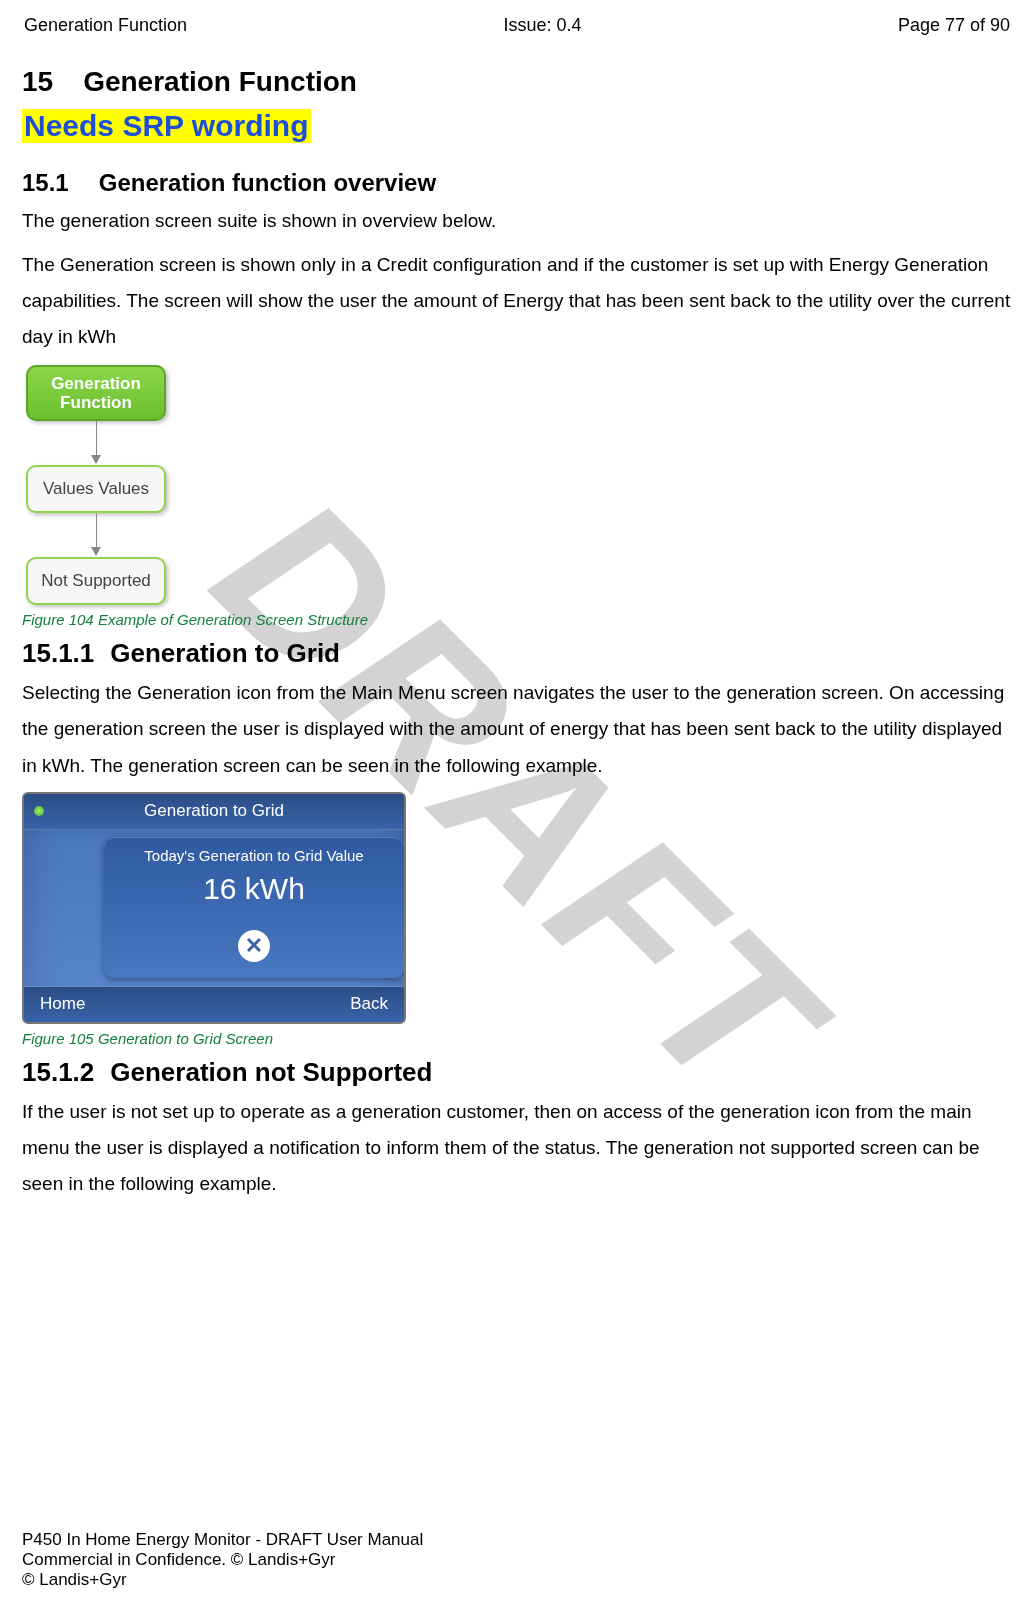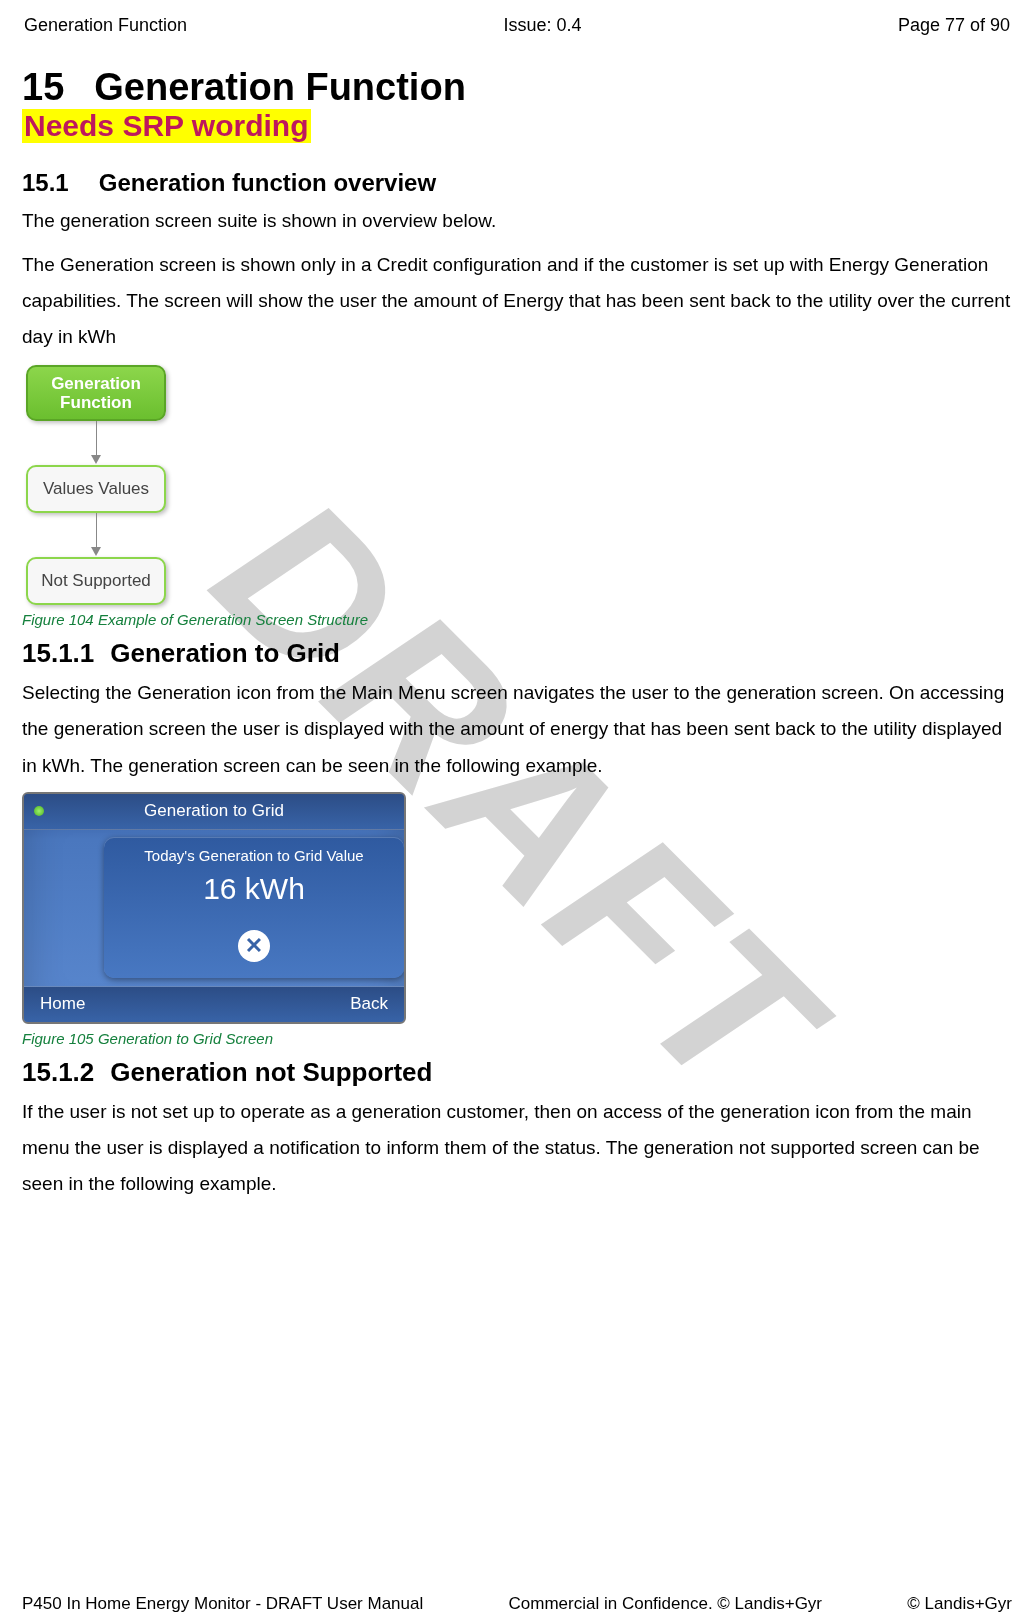--- a/index.html
+++ b/index.html
@@ -19,31 +19,31 @@
     padding: 15px 22px 0 22px;
   }
   .header-row {
     display: flex;
     justify-content: space-between;
     font-size: 18px;
     margin-bottom: 30px;
     padding: 0 2px;
   }
   .h1-row {
-    font-size: 38px;
-    font-weight: bold;
-    margin-bottom: 0;
+    font-size: 28px;
+    font-weight: bold;
+    margin-bottom: 11px;
   }
   .h1-num { display:inline-block; margin-right: 30px; }
   .highlight {
     display: inline-block;
     font-size: 30px;
     font-weight: bold;
     background: #ffff00;
-    color: #be185d;
+    color: #1d4ed8;
     padding: 0 2px;
     margin-bottom: 18px;
   }
   .h2-row {
     font-size: 24px;
     font-weight: bold;
     margin-bottom: 6px;
     margin-top: 8px;
   }
   .h2-num { display:inline-block; margin-right: 30px; }
@@ -60,26 +60,27 @@
     margin-bottom: 8px;
   }
   .caption {
     font-size: 15px;
     font-style: italic;
     color: #15803d;
     margin: 6px 0 8px 0;
   }
   .footer-row {
     position: absolute;
-    bottom: 8px;
+    bottom: 32px;
     left: 22px;
     right: 22px;
     display: flex;
     justify-content: space-between;
     font-size: 17px;
+    flex-direction: column;
   }
 
   
   .draft-mark {
     position: absolute;
     left: 50%; top: 50%;
     transform: translate(-50%, -55%) rotate(45deg);
     font-size: 210px;
     font-weight: bold;
     font-style: italic;

